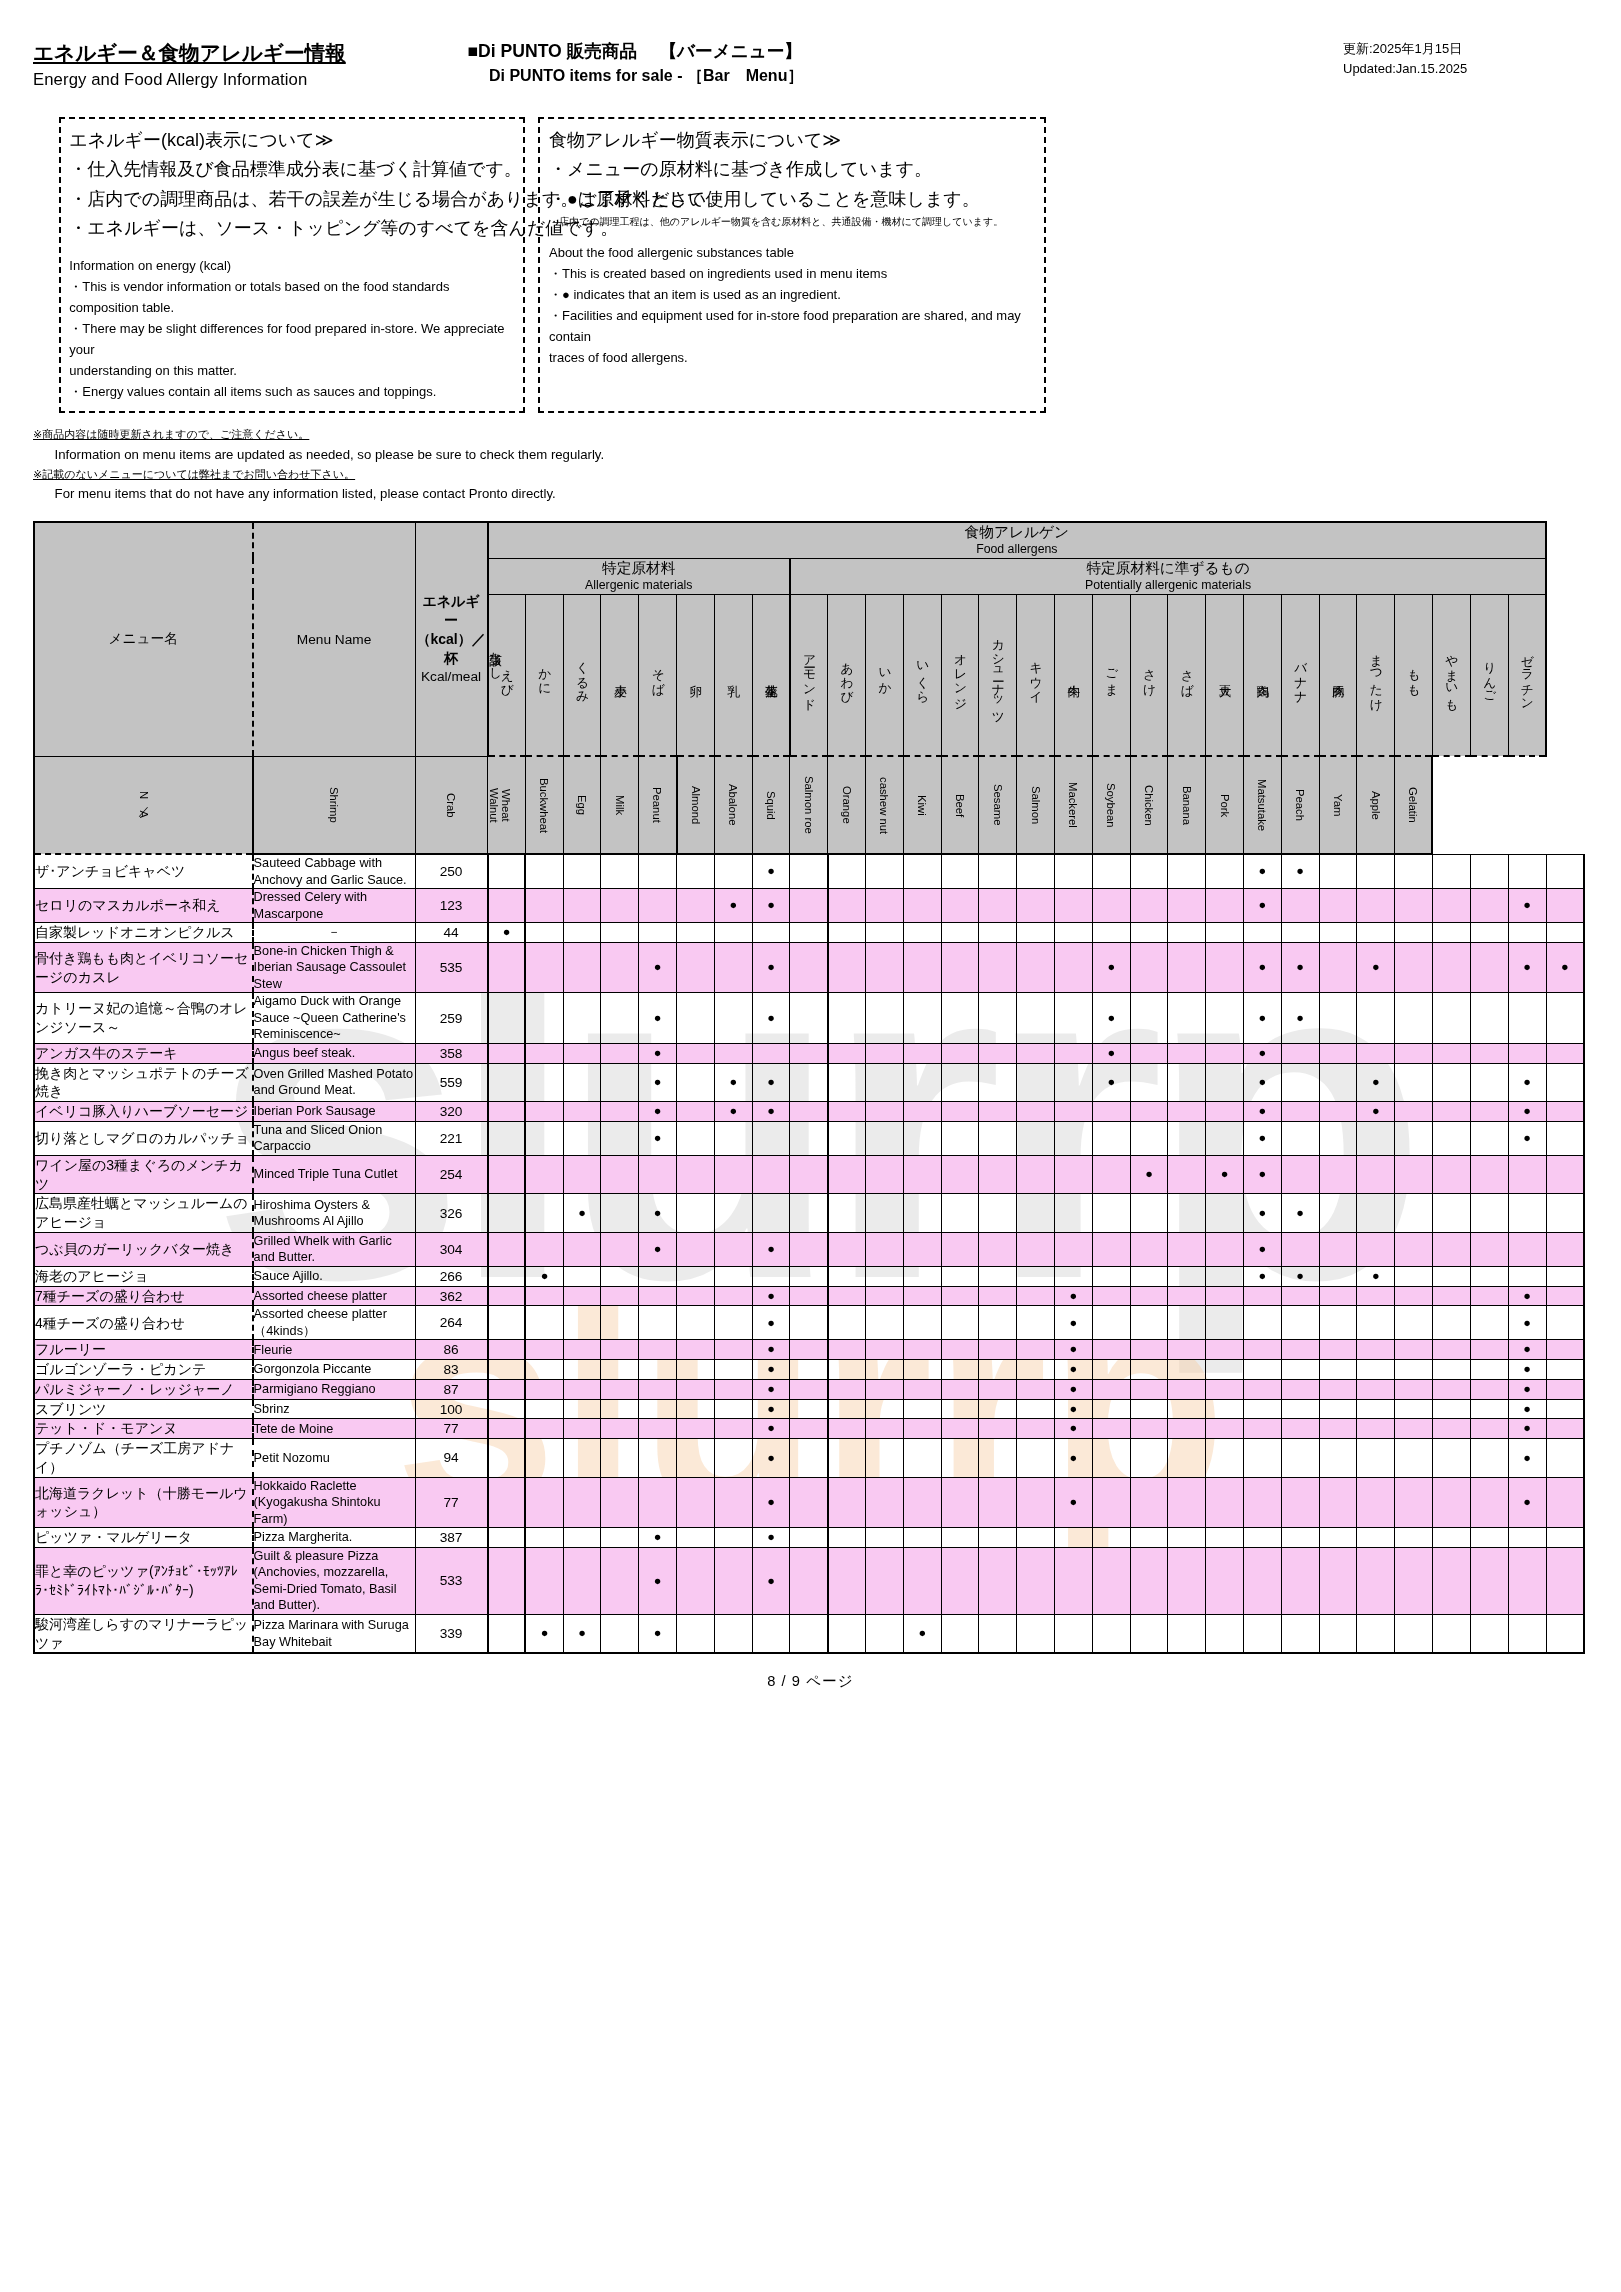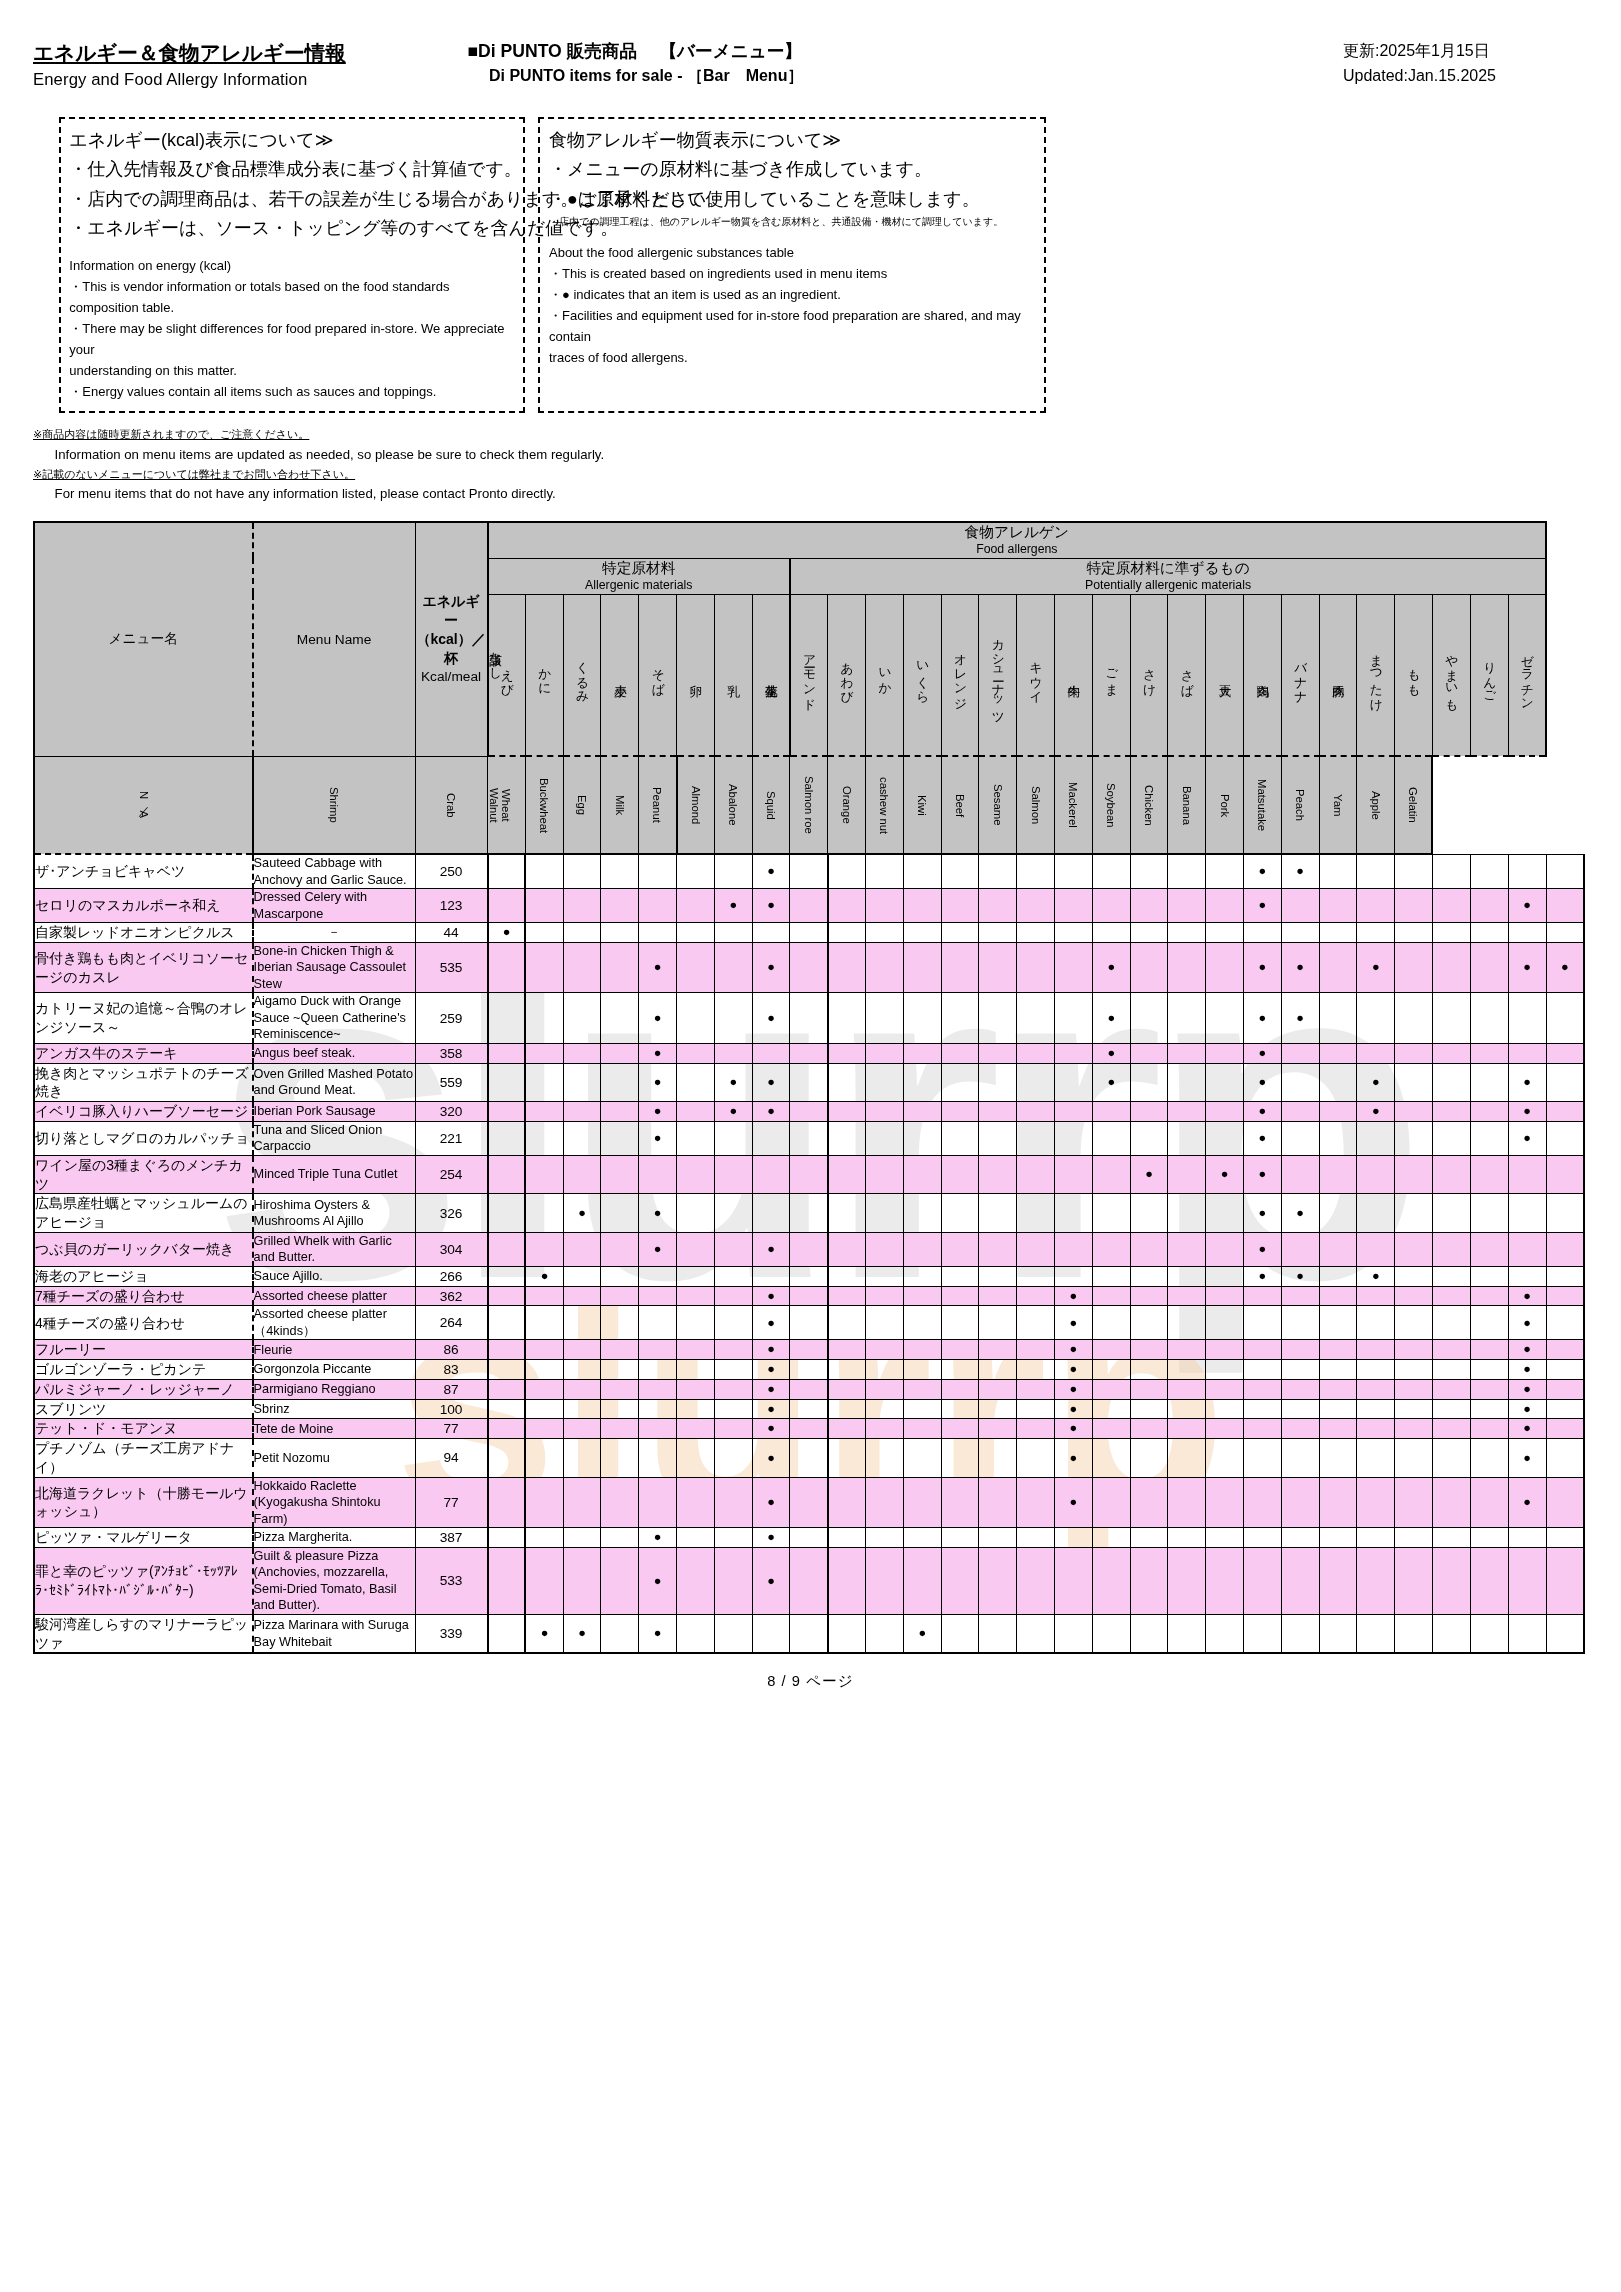--- a/index.html
+++ b/index.html
@@ -38,21 +38,21 @@
   
   .hdr { display:flex; align-items:flex-start; }
   .hdr-left { width:407px; }
   .hdr-mid  { flex:1; text-align:left; padding-left:27.4px;}
   .hdr-right{ width:245px; text-align:left; }
 
   .t-jp-main { font-size:20.6px; font-weight:700; text-decoration:underline; letter-spacing:0px; line-height:1.35; white-space:nowrap;}
   .t-en-main { font-size:16.7px; font-weight:400; line-height:1.5; letter-spacing:0.1px;}
   .t-jp-mid  { font-size:17.6px; font-weight:700; line-height:1.4; white-space:nowrap;}
   .t-en-mid  { font-size:16px; font-weight:700; line-height:1.5; padding-left:21.6px; white-space:nowrap;}
-  .t-upd     { font-size:16px; line-height:1.55; white-space:nowrap;}
+  .t-upd     { font-size:13px; line-height:1.55; white-space:nowrap;}
 
   
   .notes { display:flex; gap:0px; margin-top:25.5px; }
   .nbox { border:2px dashed #000; padding:6.9px 8.8px 8.8px 8.8px; }
   .nbox.left  { width:466px; margin-left:25.5px;}
   .nbox.right { width:508px; margin-left:13.7px;}
   .nbox .jp { font-size:18px; line-height:1.62; white-space:nowrap; }
   .nbox .en { font-size:13px; line-height:1.62; }
   .nbox .gap { height:11.8px; }
   .nbox.right .jp, .nbox.right .en { white-space:normal; }

